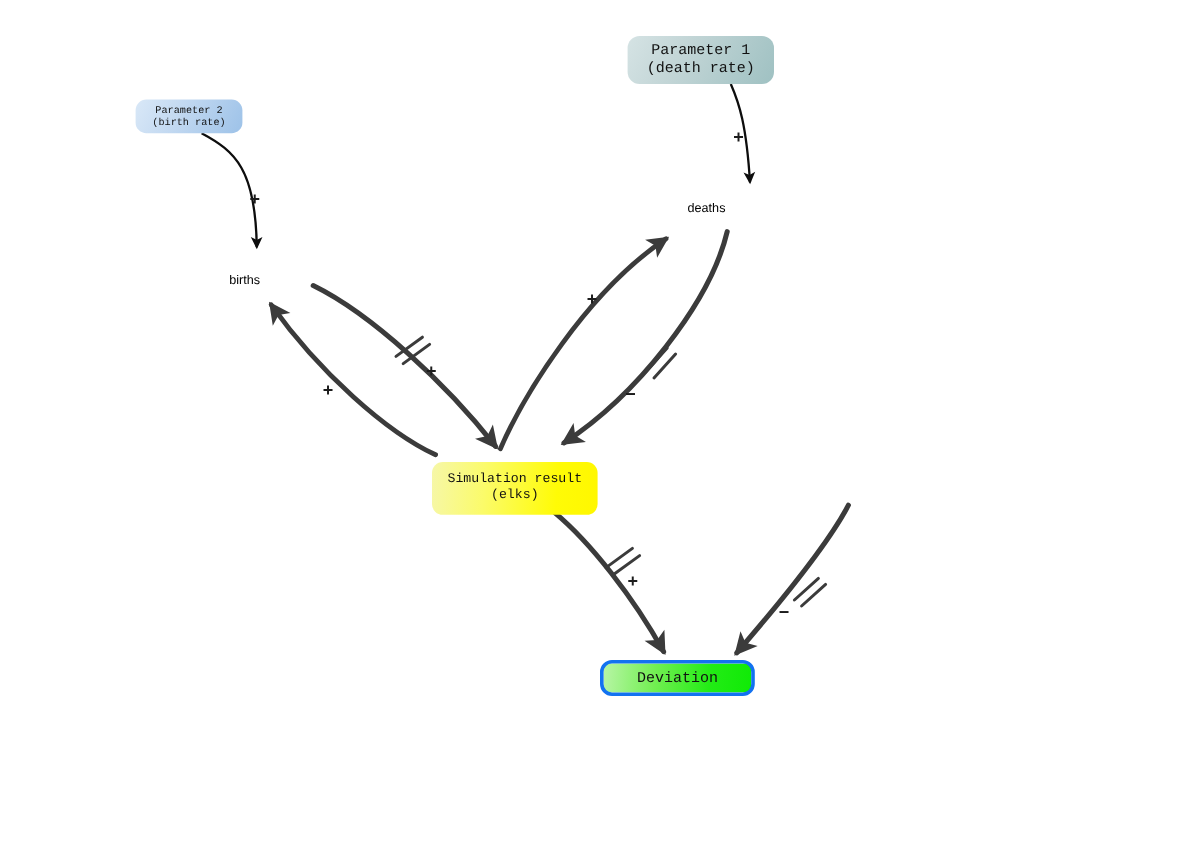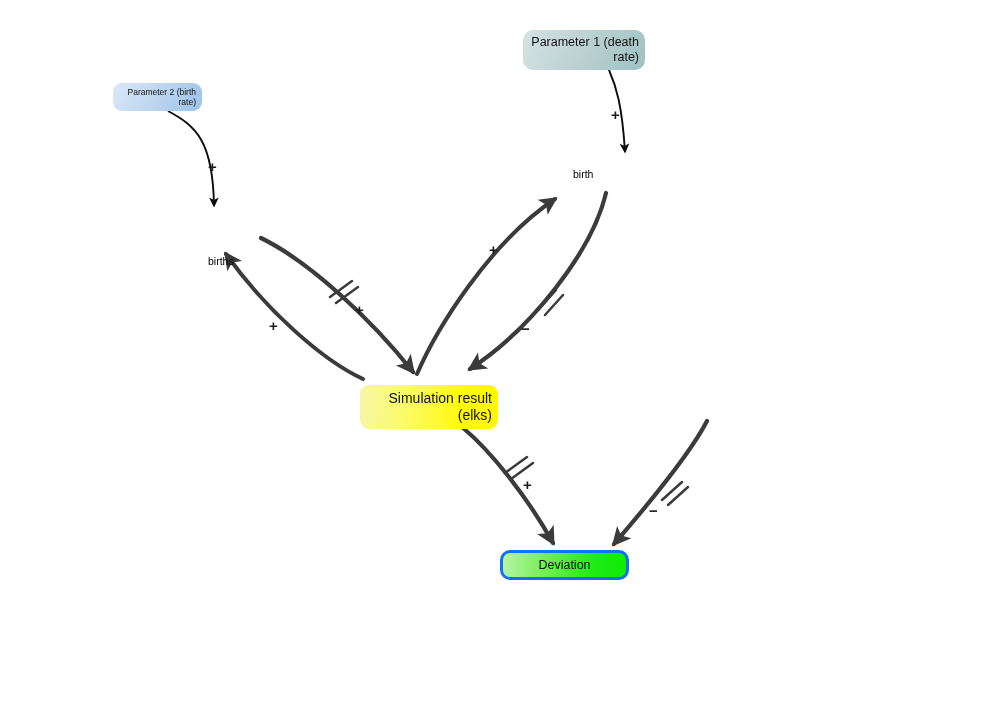--- a/index.html
+++ b/index.html
@@ -23,39 +23,40 @@
     top: 0;
     width: 985px;
     height: 710px;
   }
   .node {
     position: absolute;
     box-sizing: border-box;
     display: flex;
     align-items: center;
     justify-content: center;
-    text-align: right;
+    text-align: center;
     color: #111111;
     border-radius: 9px;
     line-height: 1.18;
     z-index: 5;
+    font-family: Liberation Mono, monospace;
   }
   .node-param1 {
     background: linear-gradient(118deg, #d5e3e4 0%, #c2d5d6 38%, #9fc1c2 100%);
     font-size: 12.5px;
     border-radius: 10px;
   }
   .node-param2 {
     background: linear-gradient(118deg, #d9e8f7 0%, #c3d9f1 40%, #9dc2e8 100%);
     font-size: 8.5px;
     border-radius: 9px;
   }
   .node-sim {
     background: linear-gradient(95deg, #f6f7a8 0%, #fbfb6a 32%, #fffb06 75%, #fff700 100%);
-    font-size: 14px;
+    font-size: 11px;
     border-radius: 9px;
   }
   .node-real {
     background: linear-gradient(95deg, #fcd69c 0%, #fcb248 38%, #ff9000 78%, #ff8c00 100%);
     font-size: 11px;
     border-radius: 9px;
   }
   .node-deviation {
     background: linear-gradient(95deg, #b8f5a6 0%, #72ef52 35%, #22ec15 72%, #10ea06 100%);
     border: 3px solid #1372f0;
@@ -142,26 +143,26 @@
 
   <div class="node node-sim" style="left:360px; top:385px; width:138px; height:44px;">
     <span class="node-text">Simulation result (elks)</span>
   </div>
 
 
   <div class="node node-deviation" style="left:500px; top:550px; width:129px; height:30px;">
     <span class="node-text">Deviation</span>
   </div>
 
-  <div class="var-label" style="left:208px; top:228px;margin-top:27px;">
+  <div class="var-label" style="left:191px; top:228px;">
     <span>births</span>
   </div>
 
   <div class="var-label" style="left:573px; top:168px;">
-    <span>birth</span>
+    <span>deaths</span>
   </div>
 
   <div class="polarity" style="left:208px; top:159px;">+</div>
 
   <div class="polarity" style="left:611px; top:107px;">+</div>
 
   <div class="polarity" style="left:355px; top:302px;">+</div>
 
   <div class="polarity" style="left:269px; top:318px;">+</div>
 

